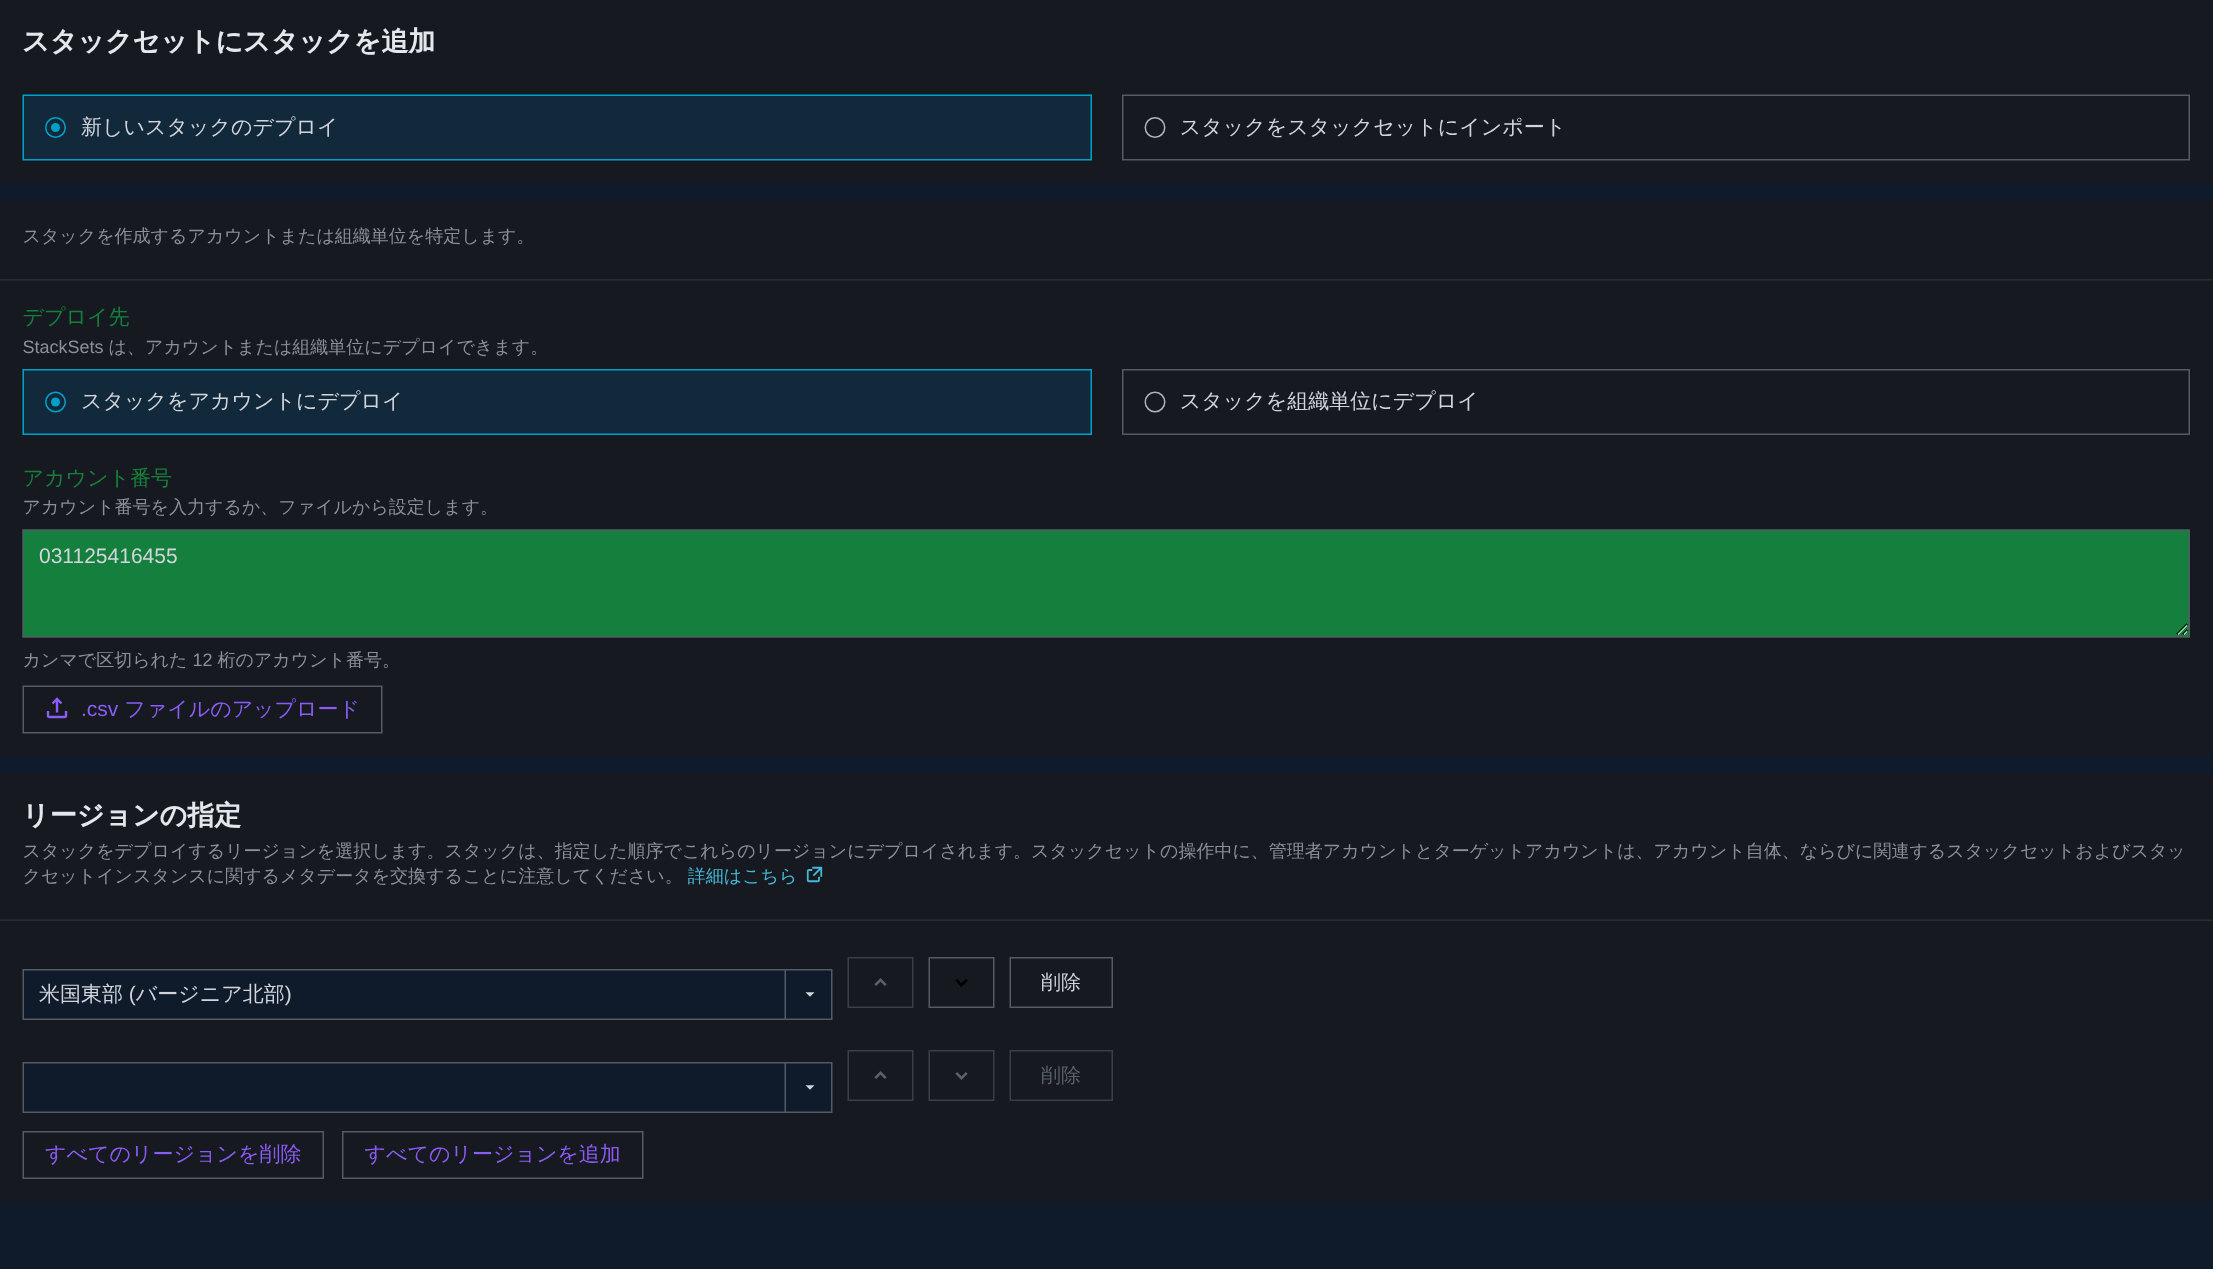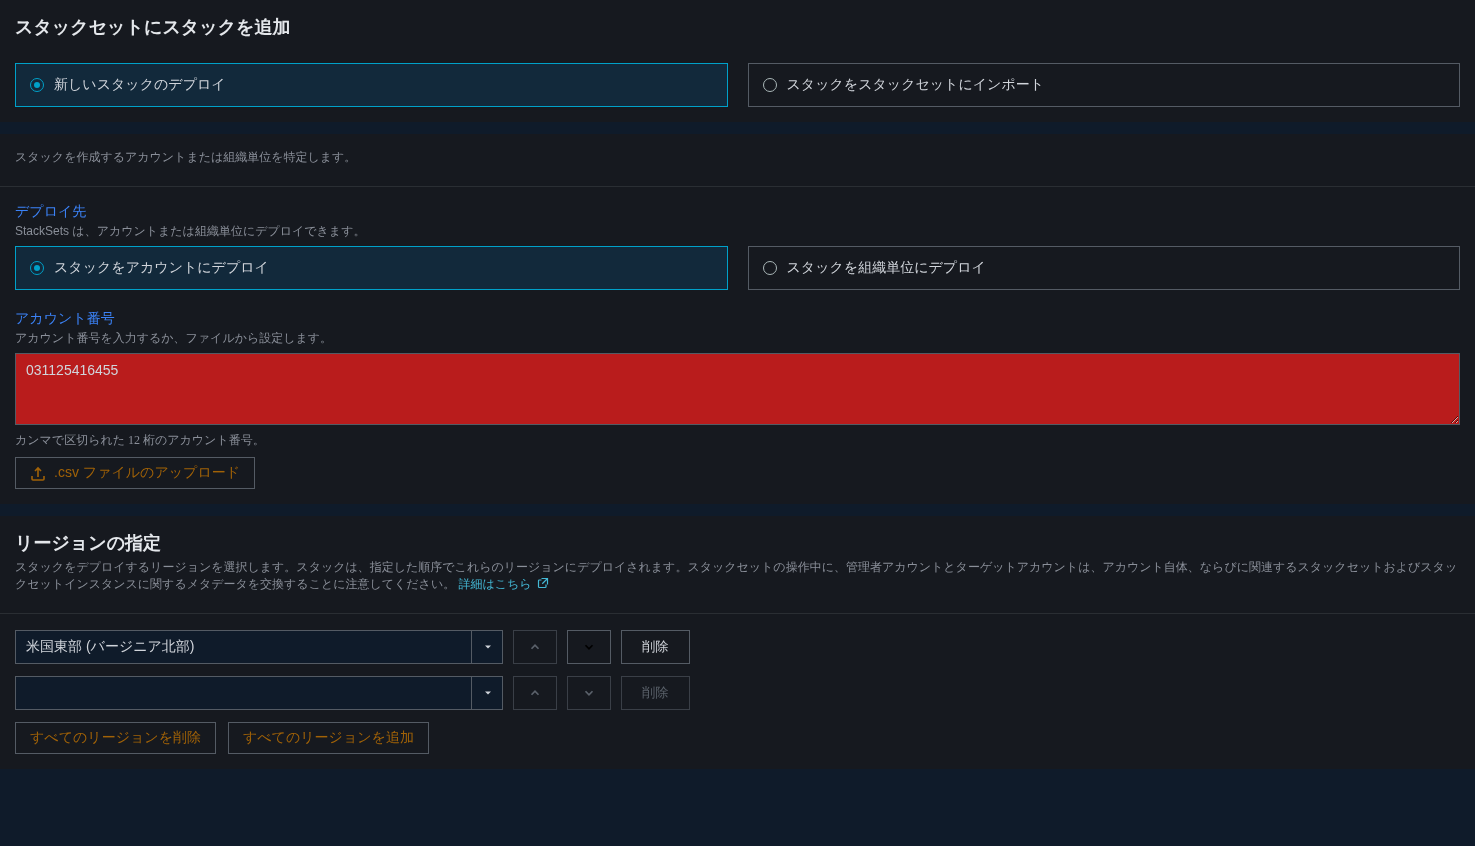--- a/index.html
+++ b/index.html
@@ -1,37 +1,37 @@
 <!DOCTYPE html>
 <html><head>
   <meta charset="utf-8">
   <style>
     * { box-sizing: border-box; margin: 0; padding: 0; }
     body { background: #0f1b2a; color: #d1d5db; font-family: "Amazon Ember", Helvetica, Arial, sans-serif; font-size: 14px; }
     .panel { background: #16191f; margin-bottom: 12px; padding: 15px; }
     h2 { color: #e4e7eb; font-size: 18px; font-weight: 700; margin-bottom: 4px; }
     .sub { color: #8a8f99; font-size: 12px; margin-bottom: 16px; }
-    .field-label { color: #3b82f6; font-size: 14px; margin-bottom: 2px; }
+    .field-label { color: #15803d; font-size: 14px; margin-bottom: 2px; }
     .field-sub { color: #8a8f99; font-size: 12px; margin-bottom: 6px; }
     .radio-row { display: flex; gap: 20px; }
     .radio-tile { flex: 1; display: flex; align-items: center; gap: 10px; padding: 12px 14px; border: 1px solid #545b64; background: #16191f; cursor: pointer; }
     .radio-tile.selected { border-color: #00a1c9; background: #12293b; }
     .radio-dot { width: 14px; height: 14px; border-radius: 50%; border: 1px solid #aab7b8; display: flex; align-items: center; justify-content: center; flex-shrink: 0; }
     .radio-tile.selected .radio-dot { border-color: #00a1c9; }
     .radio-dot-inner { width: 6px; height: 6px; border-radius: 50%; background: #00a1c9; display: none; }
     .radio-tile.selected .radio-dot-inner { display: block; }
     .radio-label { color: #d1d5db; font-size: 14px; }
-    textarea { width: 100%; background: #b91c1c; border: 1px solid #545b64; color: #d1d5db; padding: 8px 10px; font-family: inherit; font-size: 14px; resize: vertical; min-height: 72px; }
-    .helper { color: #8a8f99; font-size: 12px; margin-top: 4px; font-family: Liberation Serif, serif; }
-    .btn { display: inline-flex; align-items: flex-end; gap: 8px; border: 1px solid #545b64; background: transparent; color: #a16207; padding: 6px 14px; font-size: 14px; cursor: pointer; }
+    textarea { width: 100%; background: #15803d; border: 1px solid #545b64; color: #d1d5db; padding: 8px 10px; font-family: inherit; font-size: 14px; resize: vertical; min-height: 72px; }
+    .helper { color: #8a8f99; font-size: 12px; margin-top: 4px; }
+    .btn { display: inline-flex; align-items: flex-start; gap: 8px; border: 1px solid #545b64; background: transparent; color: #8b5cf6; padding: 6px 14px; font-size: 14px; cursor: pointer; }
     .btn.disabled, .btn:disabled { color: #5a616a; border-color: #3a3f47; cursor: default; }
     .btn-row { display: flex; gap: 12px; margin-top: 12px; }
     .upload-icon { width: 16px; height: 16px; }
     .region-row { display: flex; gap: 10px; align-items: center; margin-bottom: 12px; }
-    .select-wrap { position: relative; width: 488px; }
+    .select-wrap { position: relative; width: 540px; margin-top: 16px; }
     .select { width: 100%; height: 34px; background: #0f1b2a; border: 1px solid #545b64; color: #d1d5db; padding: 0 34px 0 10px; display: flex; align-items: center; cursor: pointer; }
     .select.empty { color: #5a616a; }
     .select-caret { position: absolute; right: 0; top: 0; width: 32px; height: 34px; display: flex; align-items: center; justify-content: center; border-left: 1px solid #545b64; pointer-events: none; }
     .icon-btn { width: 44px; height: 34px; border: 1px solid #545b64; background: transparent; display: flex; align-items: center; justify-content: center; cursor: pointer; }
     .icon-btn.disabled { color: #5a616a; border-color: #3a3f47; cursor: default; }
     .del-btn { height: 34px; padding: 0 20px; border: 1px solid #545b64; background: transparent; color: #d1d5db; cursor: pointer; }
     .del-btn.disabled { color: #5a616a; border-color: #3a3f47; cursor: default; }
     a.learn { color: #44b9d6; text-decoration: none; }
     .ext-icon { width: 12px; height: 12px; margin-left: 2px; vertical-align: -1px; }
     hr.sep { border: none; border-top: 1px solid #2a2e33; margin: 20px -20px 16px; }

